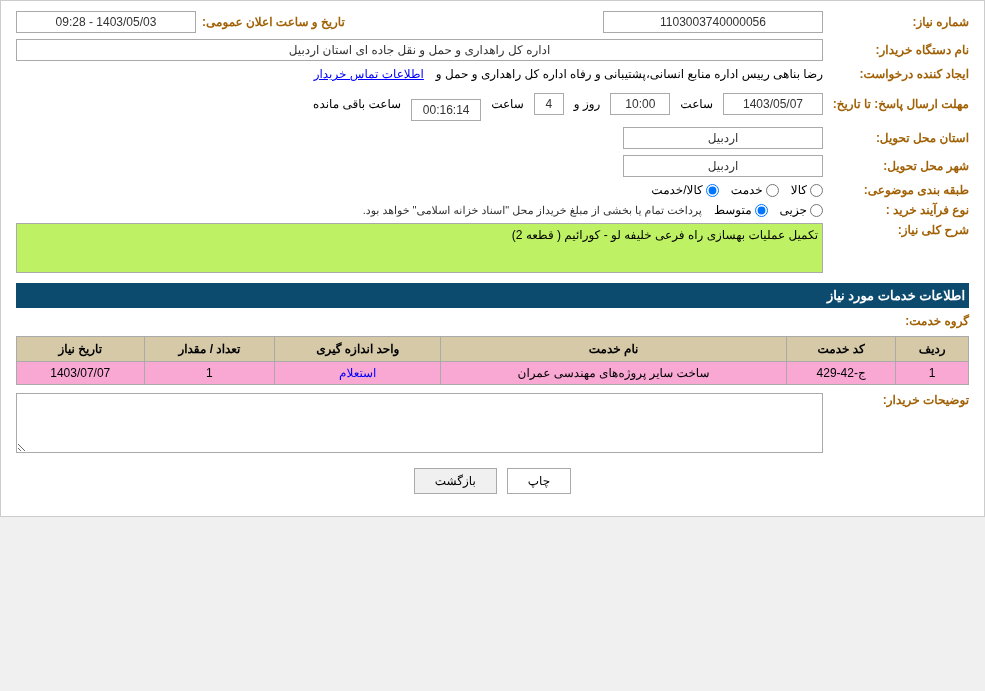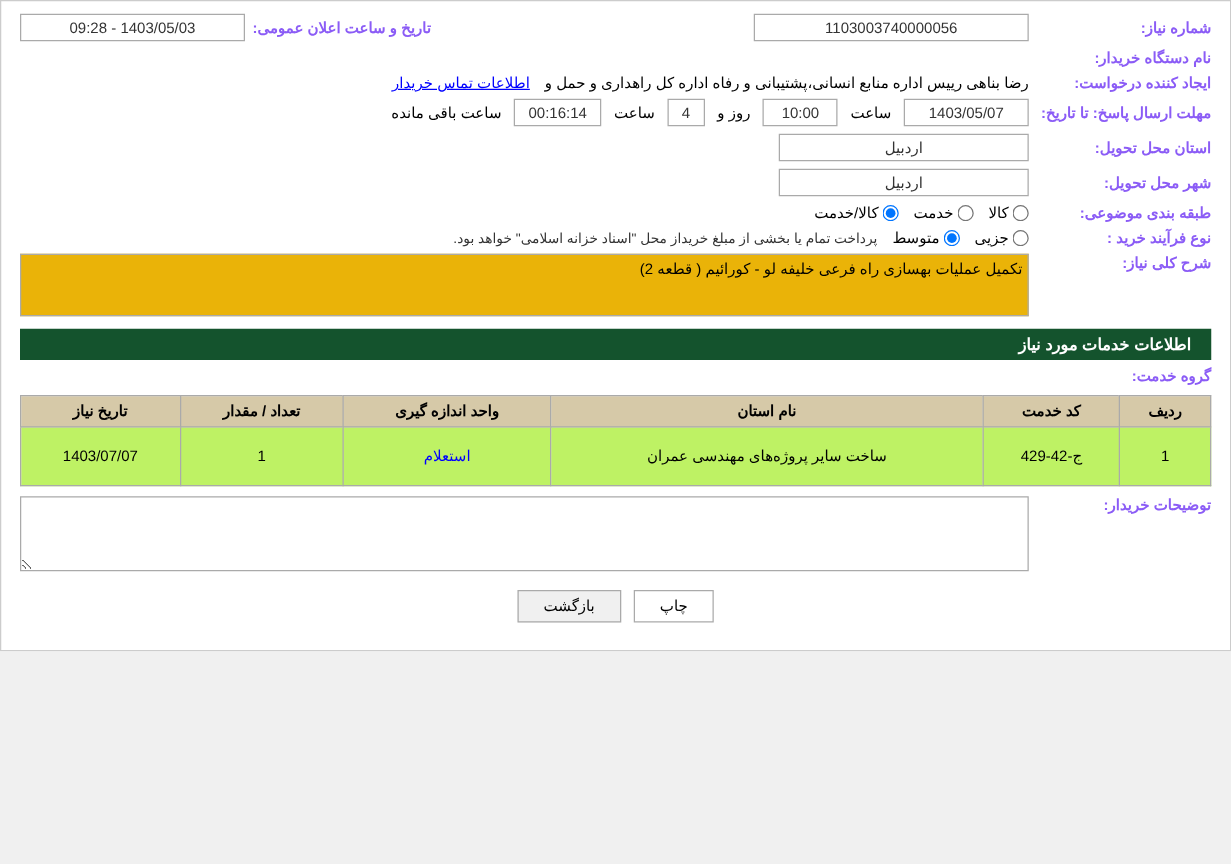--- a/index.html
+++ b/index.html
@@ -26,21 +26,21 @@
     .content-area {
       padding: 10px 15px;
     }
     .info-row {
       display: flex;
       align-items: center;
       margin-bottom: 6px;
       gap: 6px;
     }
     .label {
-      color: #8b5cf6;
+      color: #a16207;
       font-weight: bold;
       white-space: nowrap;
       min-width: 140px;
     }
     .value-box {
       border: 1px solid #aaa;
       background: #fff;
       padding: 3px 16px;
       min-width: 200px;
       text-align: center;
@@ -55,31 +55,31 @@
       cursor: pointer;
     }
     .small-box {
       border: 1px solid #aaa;
       background: #fff;
       padding: 3px 6px;
       text-align: center;
       color: #333;
     }
     .section-header {
-      background: #14532d;
+      background: #0c4a6e;
       color: #fff;
       text-align: right;
-      padding: 5px 16px;
+      padding: 5px 4px;
       font-size: 13px;
       font-weight: bold;
       margin: 10px 0 6px 0;
     }
     .textarea-box {
       border: 1px solid #aaa;
-      background: #eab308;
+      background: #bef264;
       width: 100%;
       min-height: 50px;
       padding: 4px;
       text-align: right;
     }
     .table-section {
       margin: 8px 0;
     }
     .data-table {
       width: 100%;
@@ -88,23 +88,23 @@
     }
     .data-table th {
       background: #d6c9a8;
       border: 1px solid #aaa;
       padding: 5px 8px;
       text-align: center;
       font-weight: bold;
     }
     .data-table td {
       border: 1px solid #aaa;
-      padding: 16px 8px;
-      text-align: center;
-      background: #bef264;
+      padding: 4px 8px;
+      text-align: center;
+      background: #f9a8d4;
     }
     .radio-group {
       display: flex;
       align-items: center;
       gap: 12px;
     }
     .radio-item {
       display: flex;
       align-items: center;
       gap: 3px;
@@ -157,38 +157,39 @@
     <div class="info-row">
       <span class="label">شماره نیاز:</span>
       <span class="value-box" style="min-width:220px;">1103003740000056</span>
       <span style="flex:1;"></span>
       <span class="label" style="min-width:auto;">تاریخ و ساعت اعلان عمومی:</span>
       <span class="value-box" style="min-width:180px;">1403/05/03 - 09:28</span>
     </div>
 
     <div class="info-row">
       <span class="label">نام دستگاه خریدار:</span>
+      <span class="value-box value-box-wide">اداره کل راهداری و حمل و نقل جاده ای استان اردبیل</span>
     </div>
 
     <div class="info-row">
       <span class="label">ایجاد کننده درخواست:</span>
       <span>رضا بناهی رییس اداره منابع انسانی،پشتیبانی و رفاه اداره کل راهداری و حمل و</span>
       <span> </span>
       <span class="link-text">اطلاعات تماس خریدار</span>
     </div>
 
     <div class="info-row">
       <span class="label">مهلت ارسال پاسخ: تا تاریخ:</span>
       <span class="small-box" style="min-width:100px;">1403/05/07</span>
       <span style="padding:0 4px;">ساعت</span>
       <span class="small-box" style="min-width:60px;">10:00</span>
       <span style="padding:0 4px;text-align:center;">روز و</span>
       <span class="small-box" style="min-width:30px;">4</span>
       <span style="padding:0 4px;">ساعت</span>
-      <span class="small-box" style="min-width:70px;">00:16:14</span>
+      <span class="small-box" style="min-width:70px;margin-top:12px;">00:16:14</span>
       <span style="padding:0 4px;">ساعت باقی مانده</span>
     </div>
 
     <div class="info-row">
       <span class="label">استان محل تحویل:</span>
       <span class="value-box" style="min-width:200px;">اردبیل</span>
     </div>
 
     <div class="info-row">
       <span class="label">شهر محل تحویل:</span>
@@ -242,21 +243,21 @@
     <div class="group-service-row">
       <span class="label">گروه خدمت:</span>
     </div>
 
     <div class="table-section">
       <table class="data-table">
         <thead>
           <tr>
             <th>ردیف</th>
             <th>کد خدمت</th>
-            <th>نام استان</th>
+            <th>نام خدمت</th>
             <th>واحد اندازه گیری</th>
             <th>تعداد / مقدار</th>
             <th>تاریخ نیاز</th>
           </tr>
         </thead>
         <tbody>
           <tr>
             <td>1</td>
             <td>ج-42-429</td>
             <td>ساخت سایر پروژه‌های مهندسی عمران</td>

